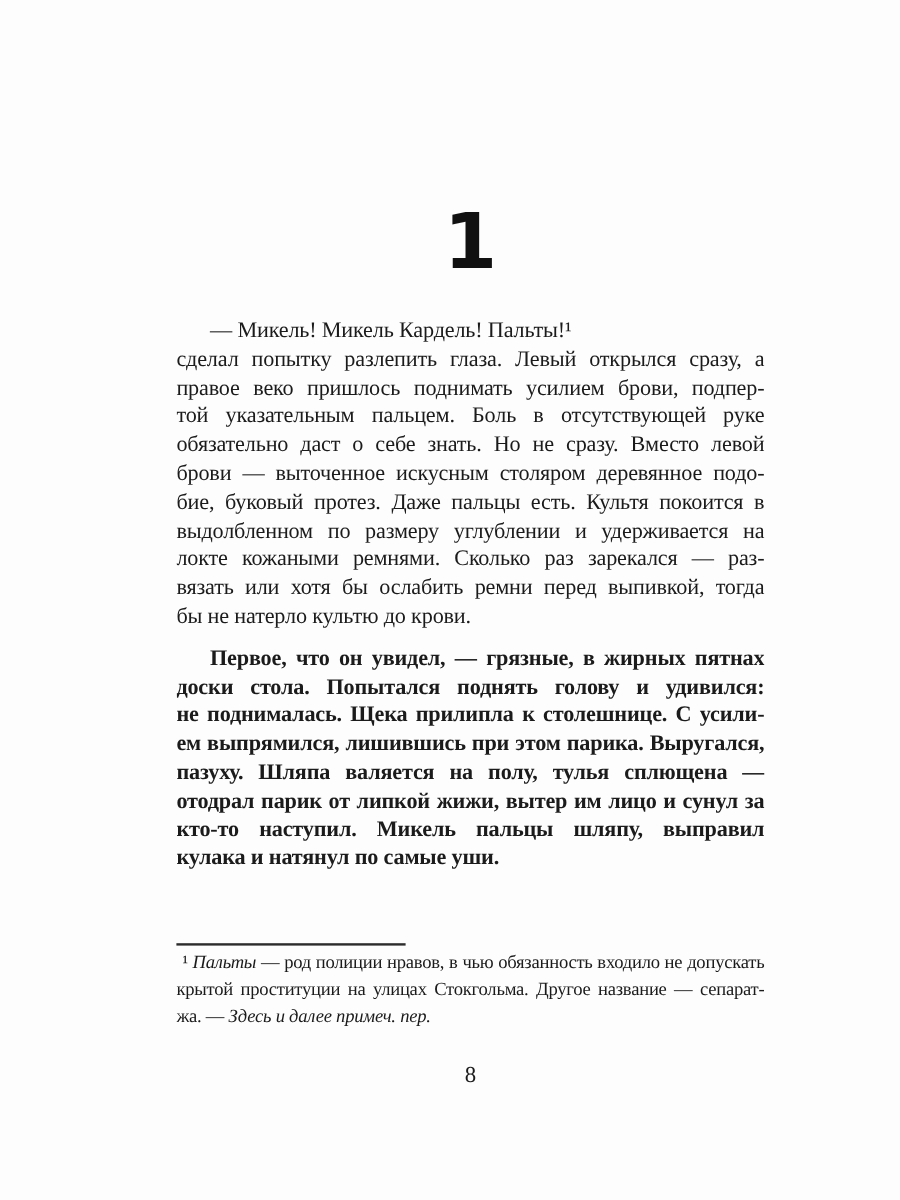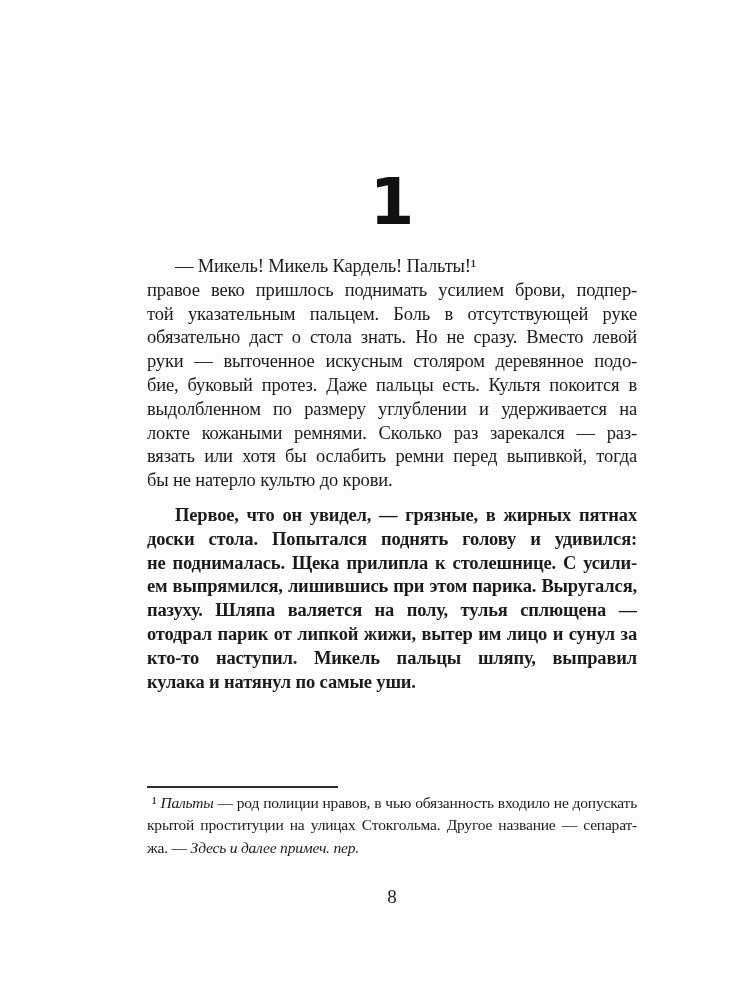--- a/index.html
+++ b/index.html
@@ -26,21 +26,21 @@
     font-family: "DejaVu Sans", sans-serif;
     font-weight: 700;
     font-size: 64px;
     line-height: 52px;
     color: #111111;
   }
   
   .text-block {
     position: absolute;
     left: 147px;
-    top: 255px;
+    top: 265px;
     width: 490px;
     font-size: 18.5px;
     line-height: 23.8px;
     letter-spacing: -0.15px;
   }
   .paragraph { margin: 0; }
   .paragraph.gap { margin-top: 11px; font-weight: bold; }
   .line {
     height: 23.8px;
     overflow: hidden;
@@ -93,24 +93,25 @@
 
 <div class="page">
 
   <div class="chapter-number">1</div>
 
   <div class="text-block" id="body-text">
       <div class="paragraph">
         <div class="line first last">— Микель! Микель Кардель! Пальты!¹</div>
       </div>
       <div class="paragraph">
+        <div class="line">сделал попытку разлепить глаза. Левый открылся сразу, а</div>
         <div class="line">правое веко пришлось поднимать усилием брови, подпер-</div>
         <div class="line">той указательным пальцем. Боль в отсутствующей руке</div>
-        <div class="line">обязательно даст о стола знать. Но не сразу. Вместо левой</div>
-        <div class="line">руки — выточенное искусным столяром деревянное подо-</div>
+        <div class="line">обязательно даст о себе знать. Но не сразу. Вместо левой</div>
+        <div class="line">брови — выточенное искусным столяром деревянное подо-</div>
         <div class="line">бие, буковый протез. Даже пальцы есть. Культя покоится в</div>
         <div class="line">выдолбленном по размеру углублении и удерживается на</div>
         <div class="line">локте кожаными ремнями. Сколько раз зарекался — раз-</div>
         <div class="line">вязать или хотя бы ослабить ремни перед выпивкой, тогда</div>
         <div class="line last">бы не натерло культю до крови.</div>
       </div>
       <div class="paragraph gap">
         <div class="line first">Первое, что он увидел, — грязные, в жирных пятнах</div>
         <div class="line">доски стола. Попытался поднять голову и удивился: голова</div>
         <div class="line">не поднималась. Щека прилипла к столешнице. С усили-</div>

